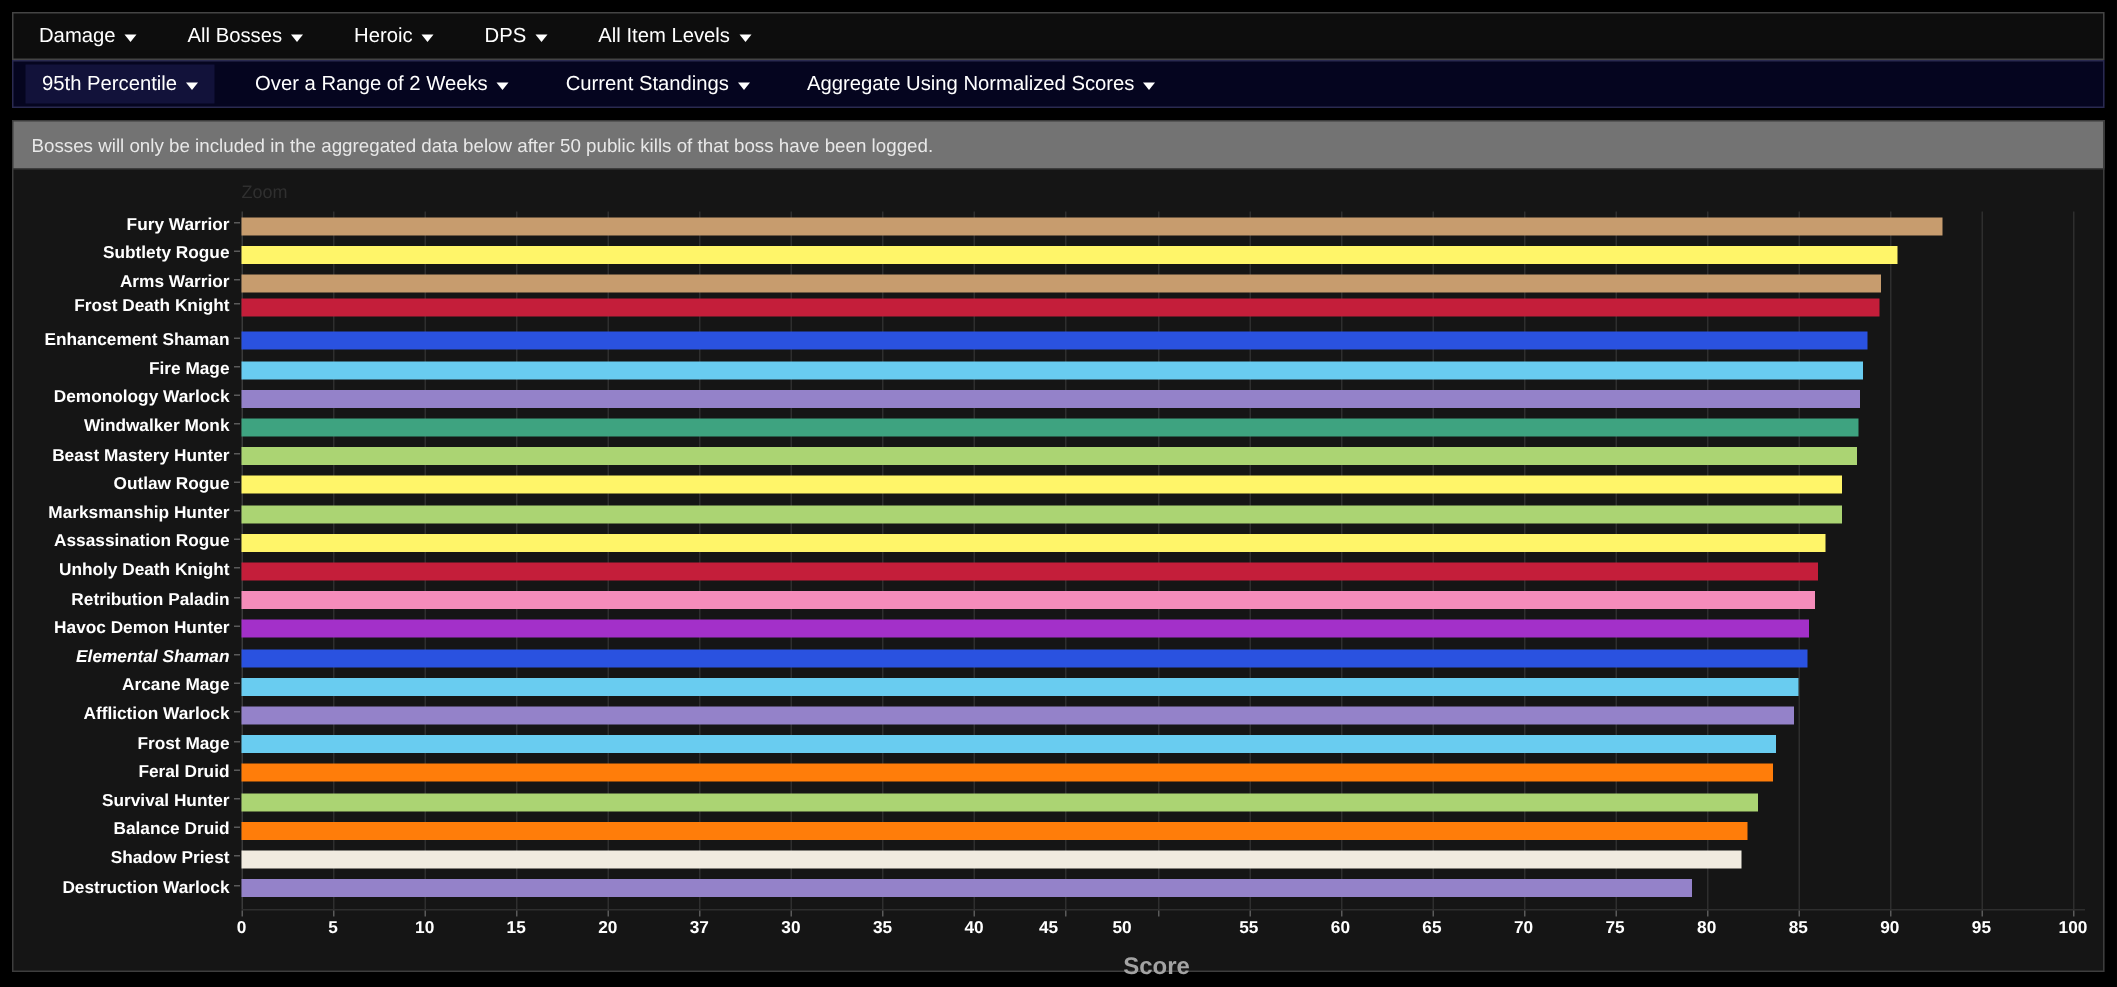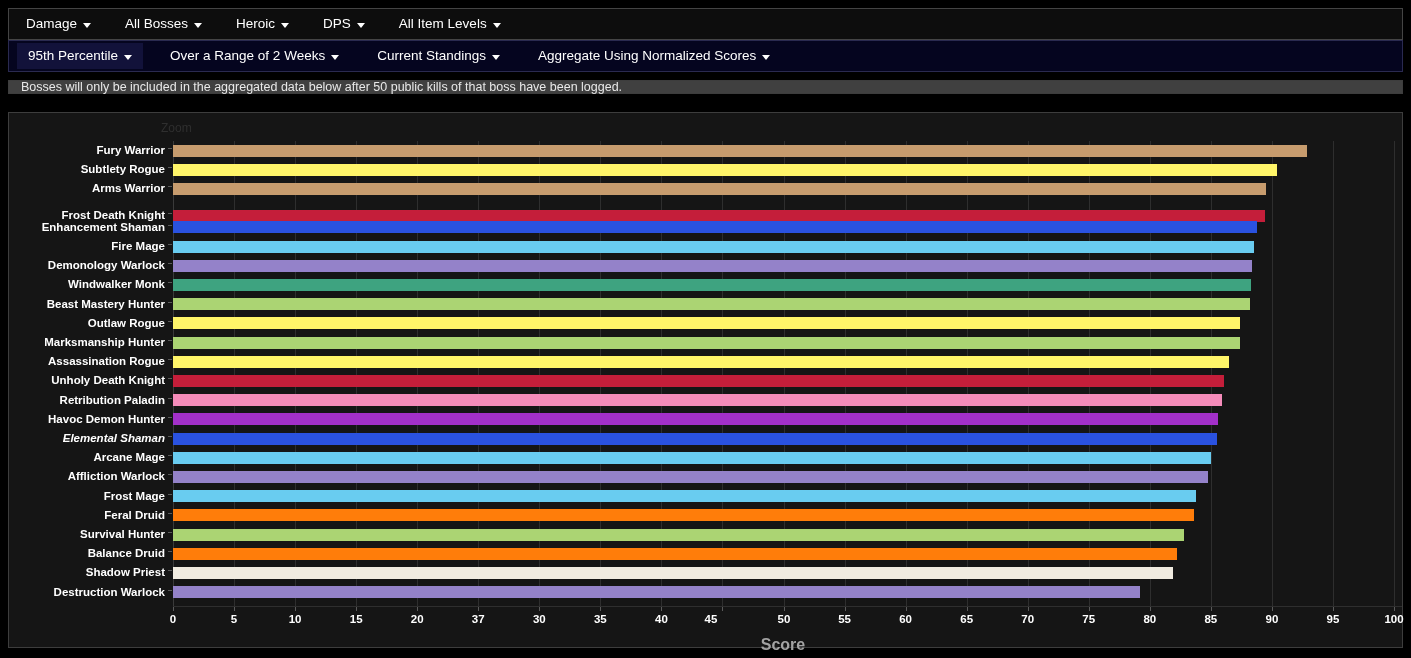--- a/index.html
+++ b/index.html
@@ -55,22 +55,22 @@
     border-right: 4px solid transparent;
     border-top: 5px solid #ffffff;
     position: relative;
     top: 1px;
   }
 
   
   #notice-bar {
     position: absolute;
     left: 8px; top: 80px;
-    width: 1395px; height: 14px;
-    background: #404040;
+    width: 1395px; height: 33px;
+    background: #737373;
     border: 1px solid #3d3d3d;
     display: flex;
     align-items: center;
   }
   #notice-text {
     color: #e8e8e8;
     font-size: 12.5px;
     padding-left: 12px;
   }
 
@@ -89,21 +89,20 @@
     font-size: 12px;
   }
 
   
   #plot {
     position: absolute;
     left: 152px;
     top: 28px;
     width: 1229px;
     height: 465px;
-    margin-left: 12px;
   }
   
   #gridlines { position:absolute; left:0; top:0; width:100%; height:465px; }
   .gridline {
     position: absolute;
     top: 0;
     width: 1px;
     height: 465px;
     background: #2e2e2e;
   }
@@ -259,21 +258,21 @@
           <div class="bar-row" style="top: 19.2px;">
             <div class="cat-label">Subtlety Rogue</div>
             <div class="tick-mark"></div>
             <div class="bar" title="Subtlety Rogue: 90.4" style="width: 1103.78px; background: rgb(255, 245, 105);"></div>
           </div>
           <div class="bar-row" style="top: 38.4px;">
             <div class="cat-label">Arms Warrior</div>
             <div class="tick-mark"></div>
             <div class="bar" title="Arms Warrior: 89.5" style="width: 1092.8px; background: rgb(199, 156, 110);"></div>
           </div>
-          <div class="bar-row" style="top: 65px;">
+          <div class="bar-row" style="top: 54px;">
             <div class="cat-label">Frost Death Knight</div>
             <div class="tick-mark"></div>
             <div class="bar" title="Frost Death Knight: 89.4" style="width: 1091.57px; background: rgb(196, 30, 58);"></div>
           </div>
           <div class="bar-row" style="top: 76.8px;">
             <div class="cat-label">Enhancement Shaman</div>
             <div class="tick-mark"></div>
             <div class="bar" title="Enhancement Shaman: 88.8" style="width: 1084.25px; background: rgb(42, 82, 224);"></div>
           </div>
           <div class="bar-row" style="top: 96px;">
@@ -388,21 +387,21 @@
           <div class="xtick-label" style="left: 305.25px;">37</div>
           <div class="xtick" style="left: 366.3px;"></div>
           <div class="xtick-label" style="left: 366.3px;">30</div>
           <div class="xtick" style="left: 427.35px;"></div>
           <div class="xtick-label" style="left: 427.35px;">35</div>
           <div class="xtick" style="left: 488.4px;"></div>
           <div class="xtick-label" style="left: 488.4px;">40</div>
           <div class="xtick" style="left: 549.45px;"></div>
           <div class="xtick-label" style="left: 538px;">45</div>
           <div class="xtick" style="left: 610.5px;"></div>
-          <div class="xtick-label" style="left: 611px;">50</div>
+          <div class="xtick-label" style="left: 587px;">50</div>
           <div class="xtick" style="left: 671.55px;"></div>
           <div class="xtick-label" style="left: 671.55px;">55</div>
           <div class="xtick" style="left: 732.6px;"></div>
           <div class="xtick-label" style="left: 732.6px;">60</div>
           <div class="xtick" style="left: 793.65px;"></div>
           <div class="xtick-label" style="left: 793.65px;">65</div>
           <div class="xtick" style="left: 854.7px;"></div>
           <div class="xtick-label" style="left: 854.7px;">70</div>
           <div class="xtick" style="left: 915.75px;"></div>
           <div class="xtick-label" style="left: 915.75px;">75</div>

